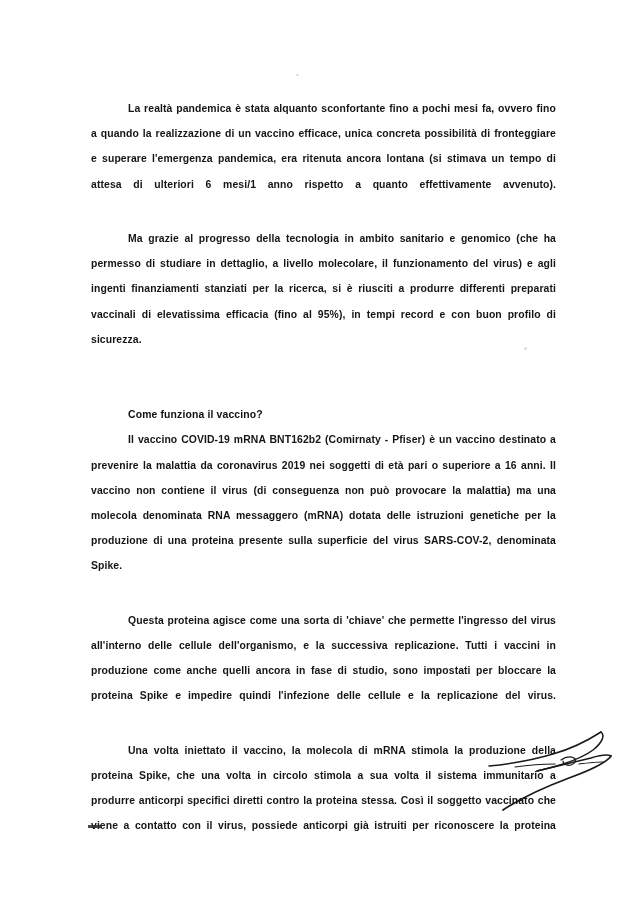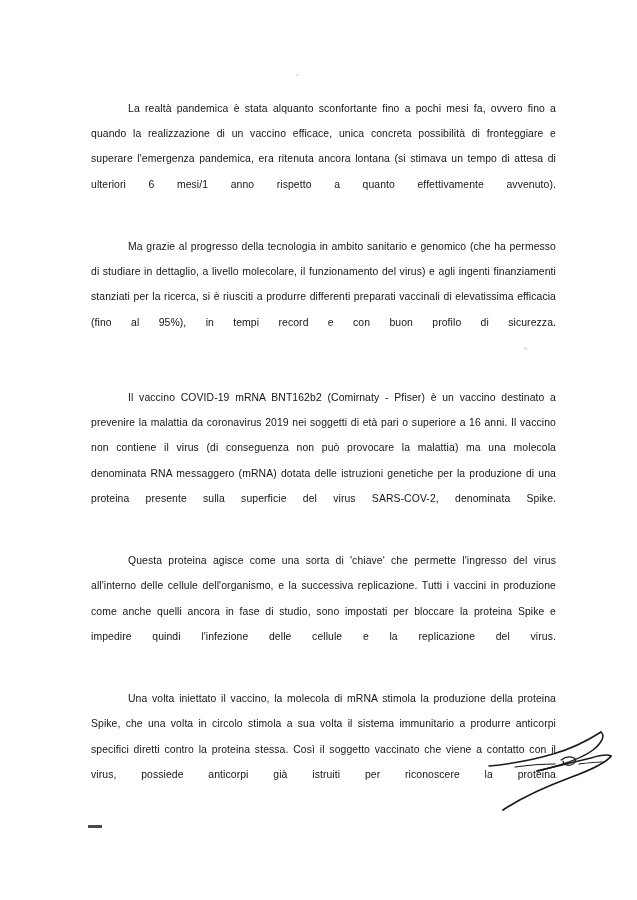--- a/index.html
+++ b/index.html
@@ -44,23 +44,24 @@
     text-justify: inter-word;
     font-size: 10.4px;
     line-height: 25.2px;
     color: #151515;
     margin: 0;
     letter-spacing: 0.1px;
     word-spacing: 0.4px;
   }
   .para.indent {
     text-indent: 37px;
+    font-weight: bold;
   }
   .para + .para {
-    margin-top: 12px;
+    margin-top: 4px;
   }
   
   .para::after {
     content: "";
     display: inline-block;
     width: 100%;
   }
 
   .heading {
     font-size: 10.4px;
@@ -112,20 +113,21 @@
 
 
   <div class="body-area">
 
     <p class="para indent">La realtà pandemica è stata alquanto sconfortante fino a pochi mesi fa, ovvero fino a quando la realizzazione di un vaccino efficace, unica concreta possibilità di fronteggiare e superare l'emergenza pandemica, era ritenuta ancora lontana (si stimava un tempo di attesa di ulteriori 6 mesi/1 anno rispetto a quanto effettivamente avvenuto).</p>
 
     <p class="para indent">Ma grazie al progresso della tecnologia in ambito sanitario e genomico (che ha permesso di studiare in dettaglio, a livello molecolare, il funzionamento del virus) e agli ingenti finanziamenti stanziati per la ricerca, si è riusciti a produrre differenti preparati vaccinali di elevatissima efficacia (fino al 95%), in tempi record e con buon profilo di sicurezza.</p>
 
     <div class="gap-small"></div>
 
+    <p class="heading">Come funziona il vaccino?</p>
 
     <p class="para indent">Il vaccino COVID-19 mRNA BNT162b2 (Comirnaty - Pfiser) è un vaccino destinato a prevenire la malattia da coronavirus 2019 nei soggetti di età pari o superiore a 16 anni. Il vaccino non contiene il virus (di conseguenza non può provocare la malattia) ma una molecola denominata RNA messaggero (mRNA) dotata delle istruzioni genetiche per la produzione di una proteina presente sulla superficie del virus SARS-COV-2, denominata Spike.</p>
 
     <p class="para indent">Questa proteina agisce come una sorta di 'chiave' che permette l'ingresso del virus all'interno delle cellule dell'organismo, e la successiva replicazione. Tutti i vaccini in produzione come anche quelli ancora in fase di studio, sono impostati per bloccare la proteina Spike e impedire quindi l'infezione delle cellule e la replicazione del virus.</p>
 
     <p class="para indent">Una volta iniettato il vaccino, la molecola di mRNA stimola la produzione della proteina Spike, che una volta in circolo stimola a sua volta il sistema immunitario a produrre anticorpi specifici diretti contro la proteina stessa. Così il soggetto vaccinato che viene a contatto con il virus, possiede anticorpi già istruiti per riconoscere la proteina</p>
 
   </div>
 
   <svg class="signature" viewBox="0 0 130 90">

